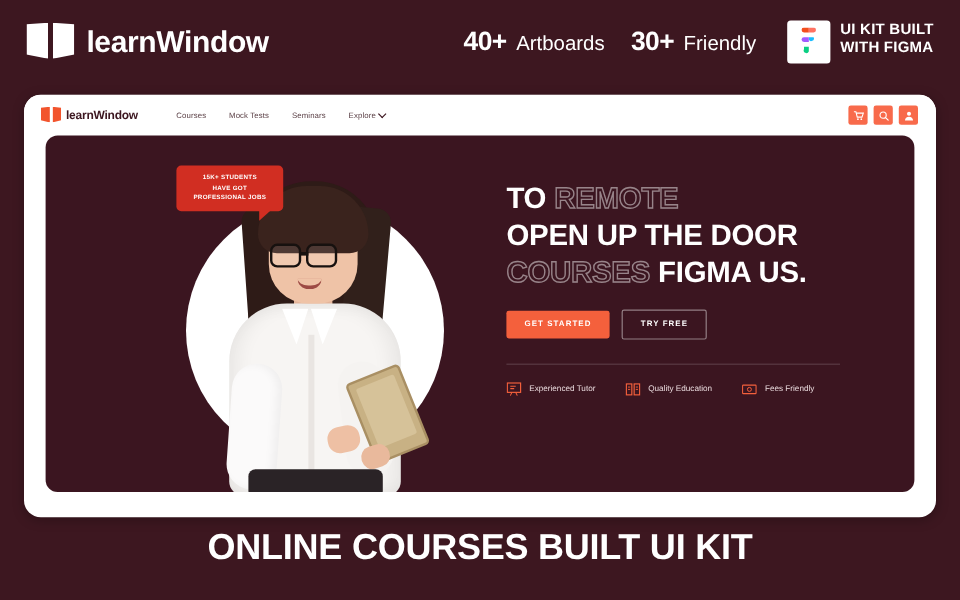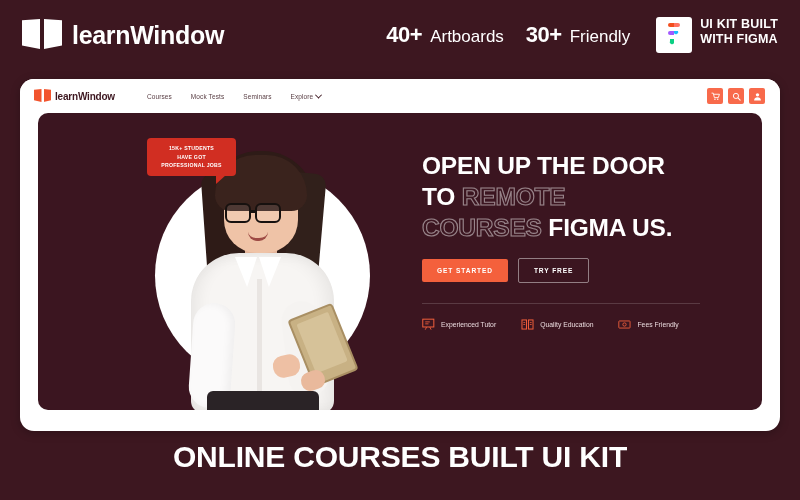--- a/index.html
+++ b/index.html
@@ -587,24 +587,24 @@
       <div class="badge-bubble">
         <div class="badge-text">15K+ STUDENTS
 HAVE GOT
 PROFESSIONAL JOBS</div>
       </div>
     </div>
 
     <div class="hero-copy">
 
       <div class="hero-head">
-        <div>OPEN UP THE DOOR</div>
         <div>
           <span>TO </span><span class="outline-word">REMOTE</span>
         </div>
+        <div>OPEN UP THE DOOR</div>
         <div>
           <span class="outline-word">COURSES</span><span> FIGMA US.</span>
         </div>
       </div>
 
 
       <div class="hero-ctas">
         <button class="btn-primary">GET STARTED</button>
         <button class="btn-ghost">TRY FREE</button>
       </div>

